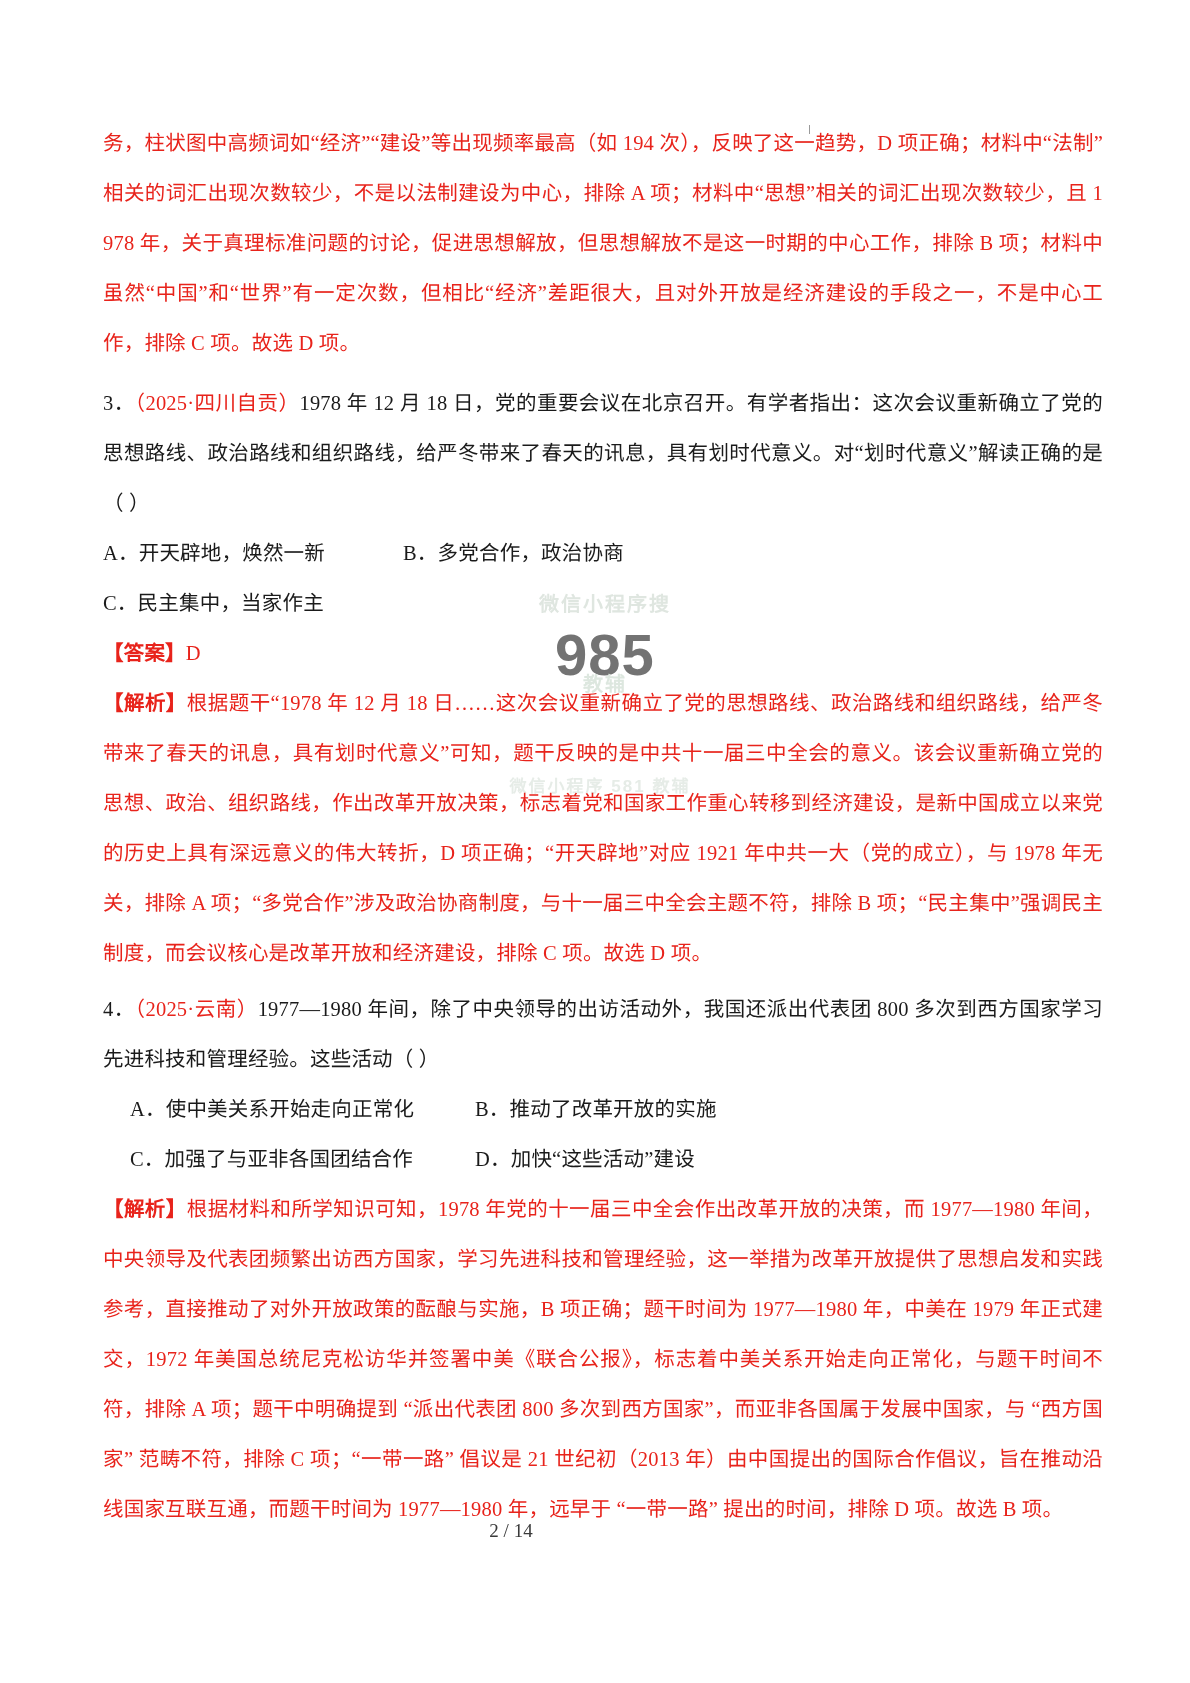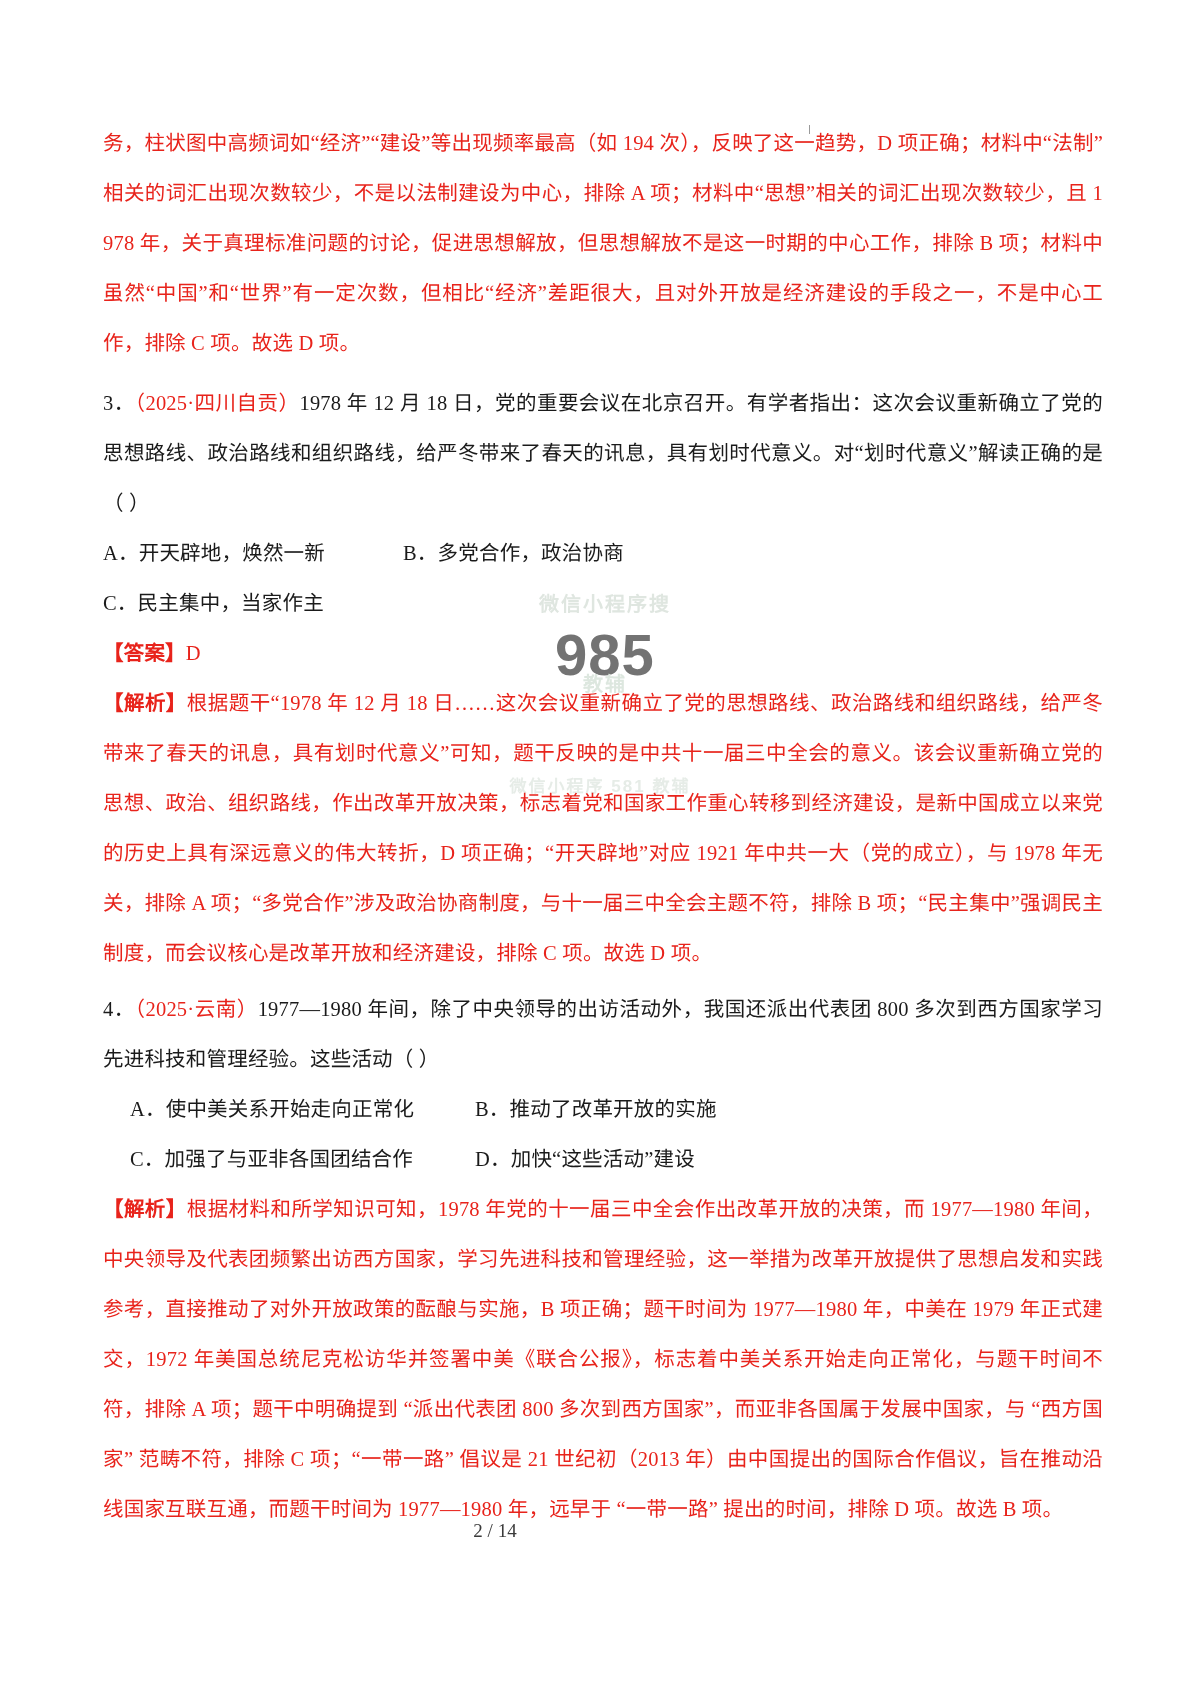--- a/index.html
+++ b/index.html
@@ -133,21 +133,21 @@
     z-index: 2;
     font-size: 20.5px;
     line-height: 50px;
     color: #e8231b;
     letter-spacing: 0.2px;
   }
   .answer-line .tag { font-weight: 700; }
 
   .footer {
     position: absolute;
-    left: 0;
+    left: 16px;
     top: 1520px;
     width: 990px;
     text-align: center;
     font-size: 19px;
     color: #3a3a3a;
     font-family: "Liberation Serif", "DejaVu Serif", serif;
   }
 
   .nowrap { white-space: nowrap; }
 </style>

